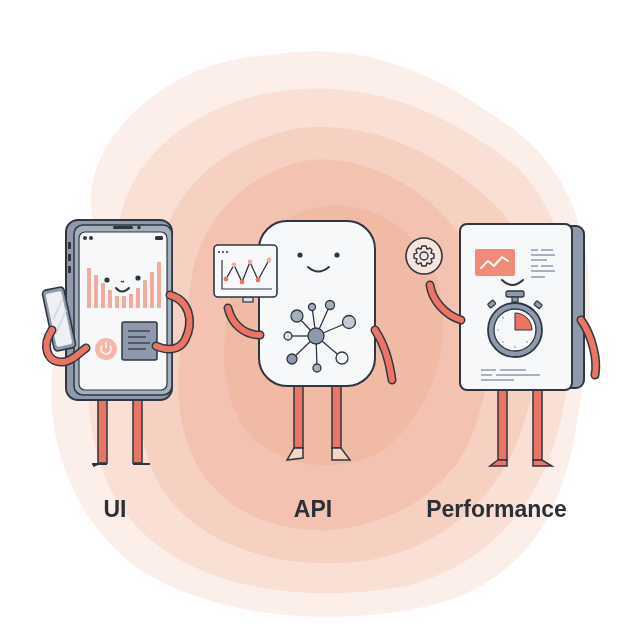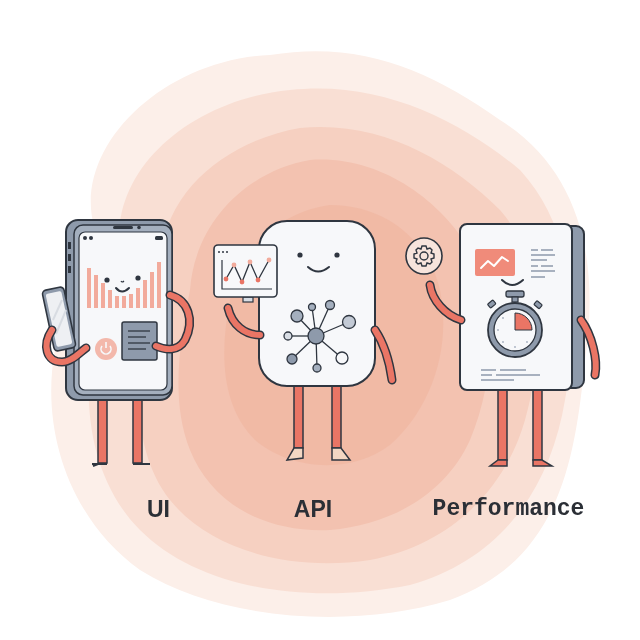--- a/index.html
+++ b/index.html
@@ -9,23 +9,23 @@
       font-family: "Liberation Sans", sans-serif;
       position: relative;
     }
     .scene { position: absolute; left: 0; top: 0; width: 640px; height: 640px; }
     .label {
       position: absolute; top: 496px;
       font-family: "Liberation Sans", sans-serif;
       font-weight: 700; font-size: 23px; color: #2b2f36;
       text-align: center; white-space: nowrap;
     }
-    .label-ui { left: 60px; width: 110px; text-align: right; }
+    .label-ui { left: 60px; width: 110px; }
     .label-api { left: 258px; width: 110px; text-align: center; }
-    .label-perf { left: 416px; width: 185px; font-family: Liberation Mono, monospace; }
+    .label-perf { left: 404px; width: 185px; }
   </style>
 </head>
 <body>
 
 <svg class="scene" viewBox="0 0 640 640" xmlns="http://www.w3.org/2000/svg">
   <defs>
     <radialGradient id="wc1" cx="50%" cy="50%" r="50%">
       <stop offset="0%" stop-color="#f0b6a0"></stop>
       <stop offset="45%" stop-color="#f5cfbf"></stop>
       <stop offset="80%" stop-color="#fae4da"></stop>

